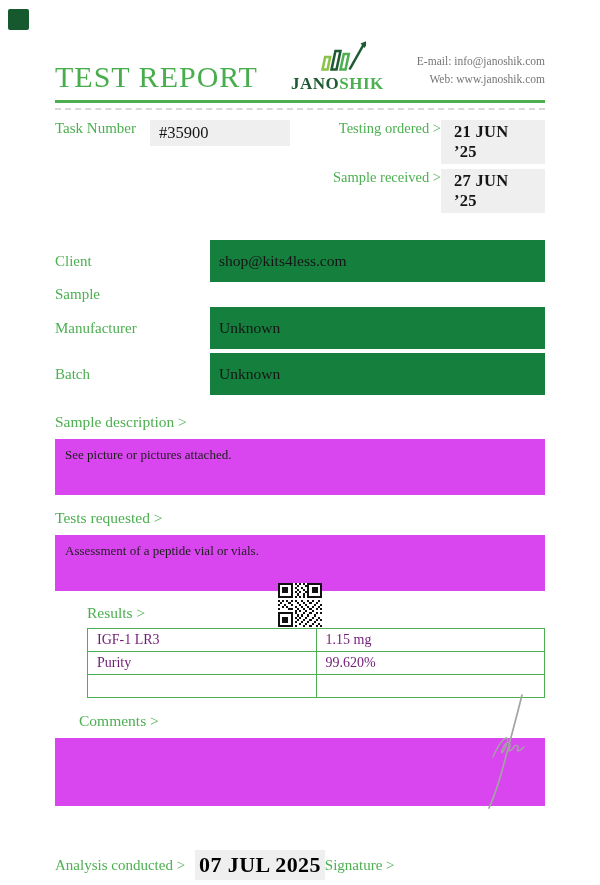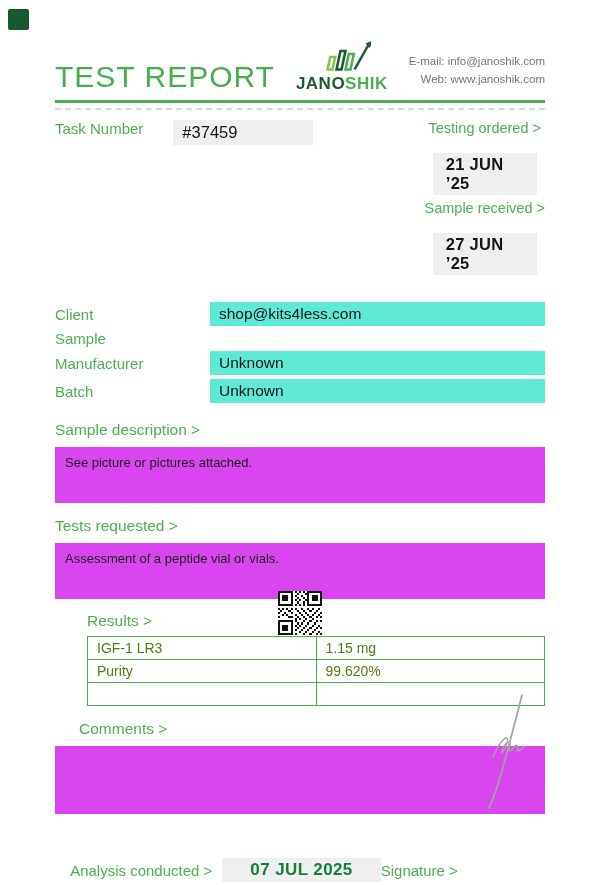--- a/index.html
+++ b/index.html
@@ -1,66 +1,66 @@
 <!DOCTYPE html>
 <html><head>
 <meta charset="utf-8">
 <style>
   html,body { margin:0; padding:0; background:#fff; }
   .page {
     position:relative; width:600px; height:885px; background:#ffffff;
-    font-family:Liberation Sans, sans-serif; overflow:hidden; box-sizing:border-box;
+    font-family:Liberation Serif, serif; overflow:hidden; box-sizing:border-box;
   }
   .corner-mark { position:absolute; left:8px; top:9px; width:21px; height:21px;
     background:#17592f; border-radius:2px; }
   .content { padding:0 55px; }
 
   
   .header { display:flex; justify-content:space-between; align-items:flex-end; padding-top:34px; height:58px; }
   .report-title { font-size:30px; color:#47ad4d; font-weight:500; letter-spacing:1px; line-height:1; }
   .logo { display:flex; flex-direction:column; align-items:center; line-height:1; }
   .logo-text { font-size:17px; font-weight:700; letter-spacing:.5px; margin-top:1px; }
   .logo-dark { color:#1e5b33; } .logo-light { color:#4caf50; }
   .contact { font-size:11.5px; color:#757575; text-align:right; line-height:1.55; padding-bottom:3px; }
 
   .green-line { height:3px; background:#4caf50; margin-top:8px; }
   .dashed-line { border-top:2px dashed #d8d8d8; margin-top:5px; }
 
   
   .task-row { display:flex; justify-content:space-between; margin-top:10px; }
-  .task-left { display:flex; align-items:flex-start; gap:30px; }
+  .task-left { display:flex; align-items:flex-start; gap:14px; }
   .green-label { color:#4caf50; font-size:15px; }
   .task-num-box { width:122px; background:#efefef; padding:3px 9px; font-size:16.5px; color:#151515; }
-  .date-line { display:flex; align-items:center; justify-content:flex-end; gap:17px; margin-bottom:5px;flex-direction:column; }
+  .date-line { display:flex; justify-content:flex-end; gap:0; margin-bottom:5px; }
   .date-line .green-label { font-size:14.5px; }
   .date-box { width:78px; background:#efefef; padding:2px 13px; font-size:16.5px; font-weight:700; color:#151515; letter-spacing:.3px; }
 
   
   .details { margin-top:22px; }
   .detail-row { display:flex; align-items:center; margin-bottom:4px;gap:48px; }
   .detail-label { width:107px; flex:none; color:#4caf50; font-size:15px; }
-  .detail-value { flex:1; background:#5eead4; padding:3px 9px; font-size:15.5px; color:#151515; min-height:17px; }
+  .detail-value { flex:1; background:#15803d; padding:12px 9px; font-size:15.5px; color:#151515; min-height:17px; }
 
   .section-heading { color:#4caf50; font-size:15.5px; margin-top:18px; margin-bottom:8px; }
   .text-box { background:#d946ef; padding:8px 10px; font-size:13px; color:#1d1d1d; height:40px; }
 
   
   .results-area { position:relative; margin-top:13px;padding-left:32px; }
   .results-area .section-heading { margin-top:0; margin-bottom:6px; }
   .qr { position:absolute; left:50%; top:-21px; transform:translateX(-50%); }
   table.results { width:100%; border-collapse:collapse; }
-  table.results td { border:1.5px solid #4caf50; font-size:14px; color:#4d7c0f; padding:2px 9px; height:18px; width:50%; }
+  table.results td { border:1.5px solid #4caf50; font-size:14px; color:#701a75; padding:2px 9px; height:18px; width:50%; }
 
   .comments-heading { margin-top:14px;margin-left:24px; }
   .comments-box { height:52px; }
 
   
-  .analysis-row { display:flex; justify-content:center; align-items:center; margin-top:44px; }
+  .analysis-row { display:flex; justify-content:flex-start; align-items:center; margin-top:44px; }
   .analysis-left { display:flex; align-items:center; gap:10px; }
-  .analysis-date-box { background:#efefef; padding:2px 28px; font-size:17px; font-weight:700; color:#15803d; letter-spacing:.4px; }
+  .analysis-date-box { background:#efefef; padding:2px 4px; font-size:22px; font-weight:700; color:#000000; letter-spacing:.4px; }
   .signature-label { margin-right:72px; }
   .signature-svg { position:absolute; left:476px; top:693px; }
 </style>
 </head>
 <body>
 
 <div class="page">
 
   <div class="corner-mark"></div>
 
@@ -95,21 +95,21 @@
         </div>
       </div>
     </div>
 
     <div class="green-line"></div>
     <div class="dashed-line"></div>
 
     <div class="task-row">
       <div class="task-left">
         <span class="green-label">Task Number</span>
-        <span class="task-num-box">#37459</span>
+        <span class="task-num-box">#35900</span>
       </div>
       <div class="task-dates">
         <div class="date-line">
           <span class="green-label">Testing ordered &gt;</span>
           <span class="date-box">21 JUN ’25</span>
         </div>
         <div class="date-line">
           <span class="green-label">Sample received &gt;</span>
           <span class="date-box">27 JUN ’25</span>
         </div>

